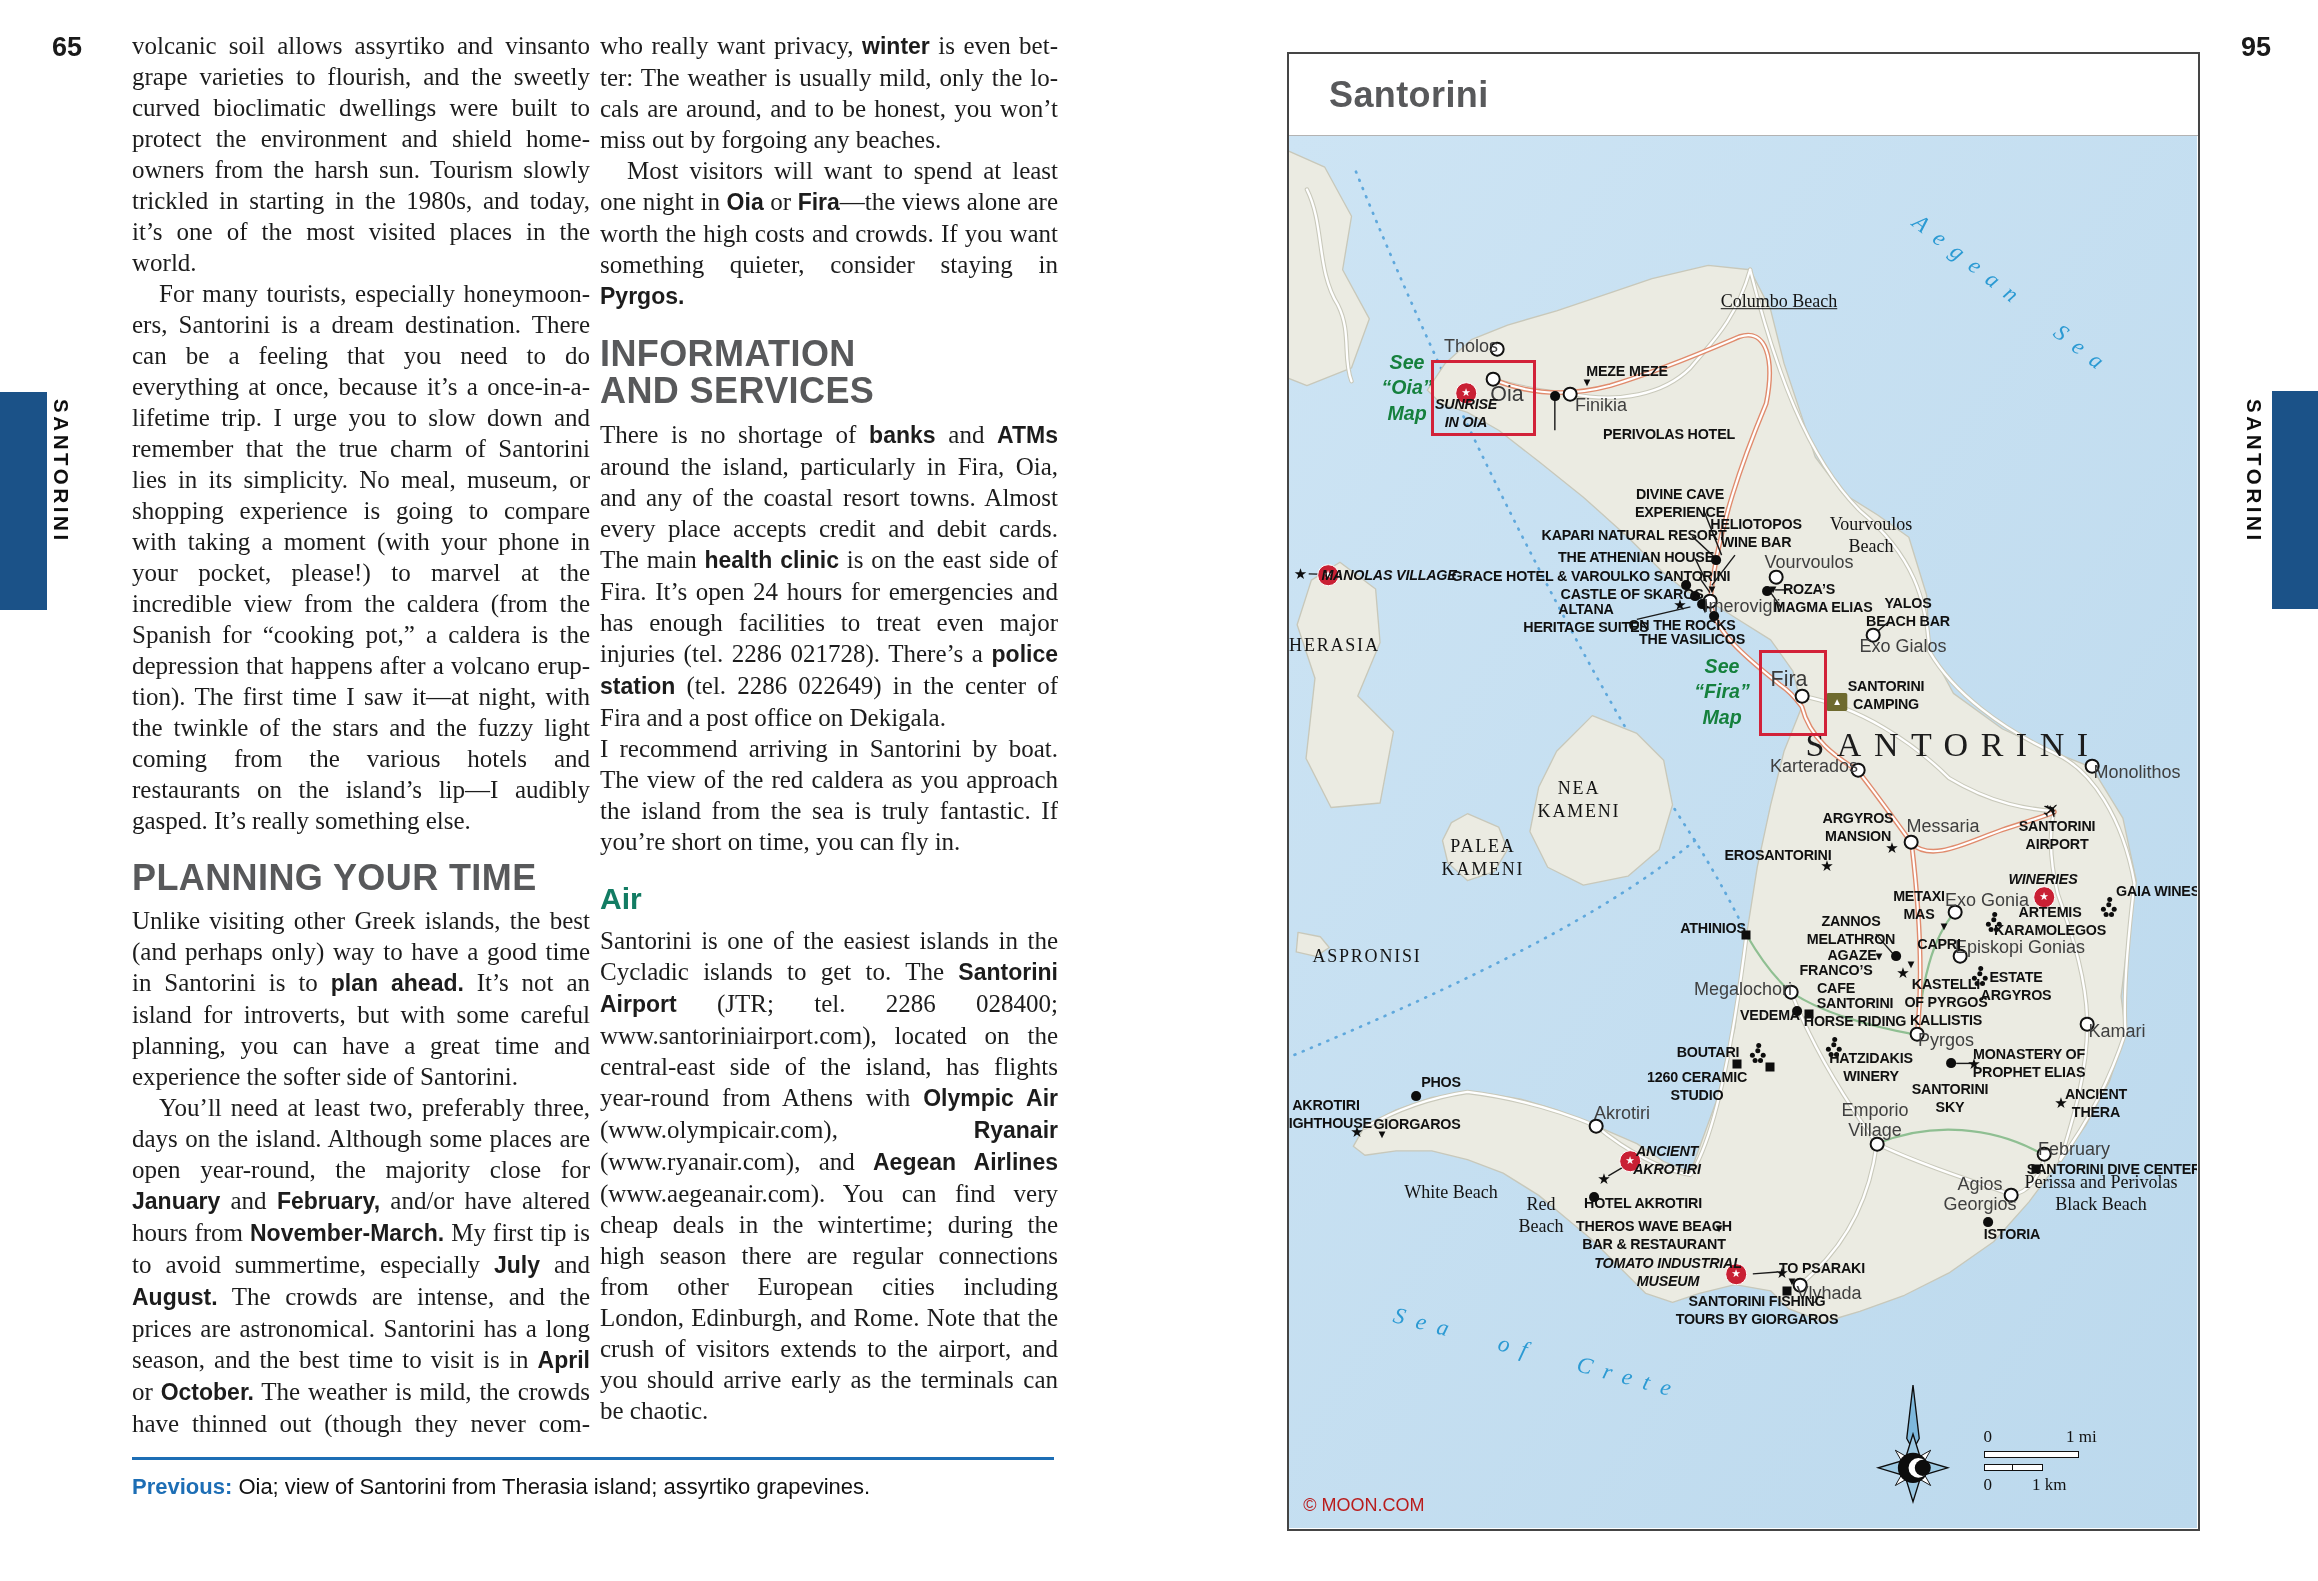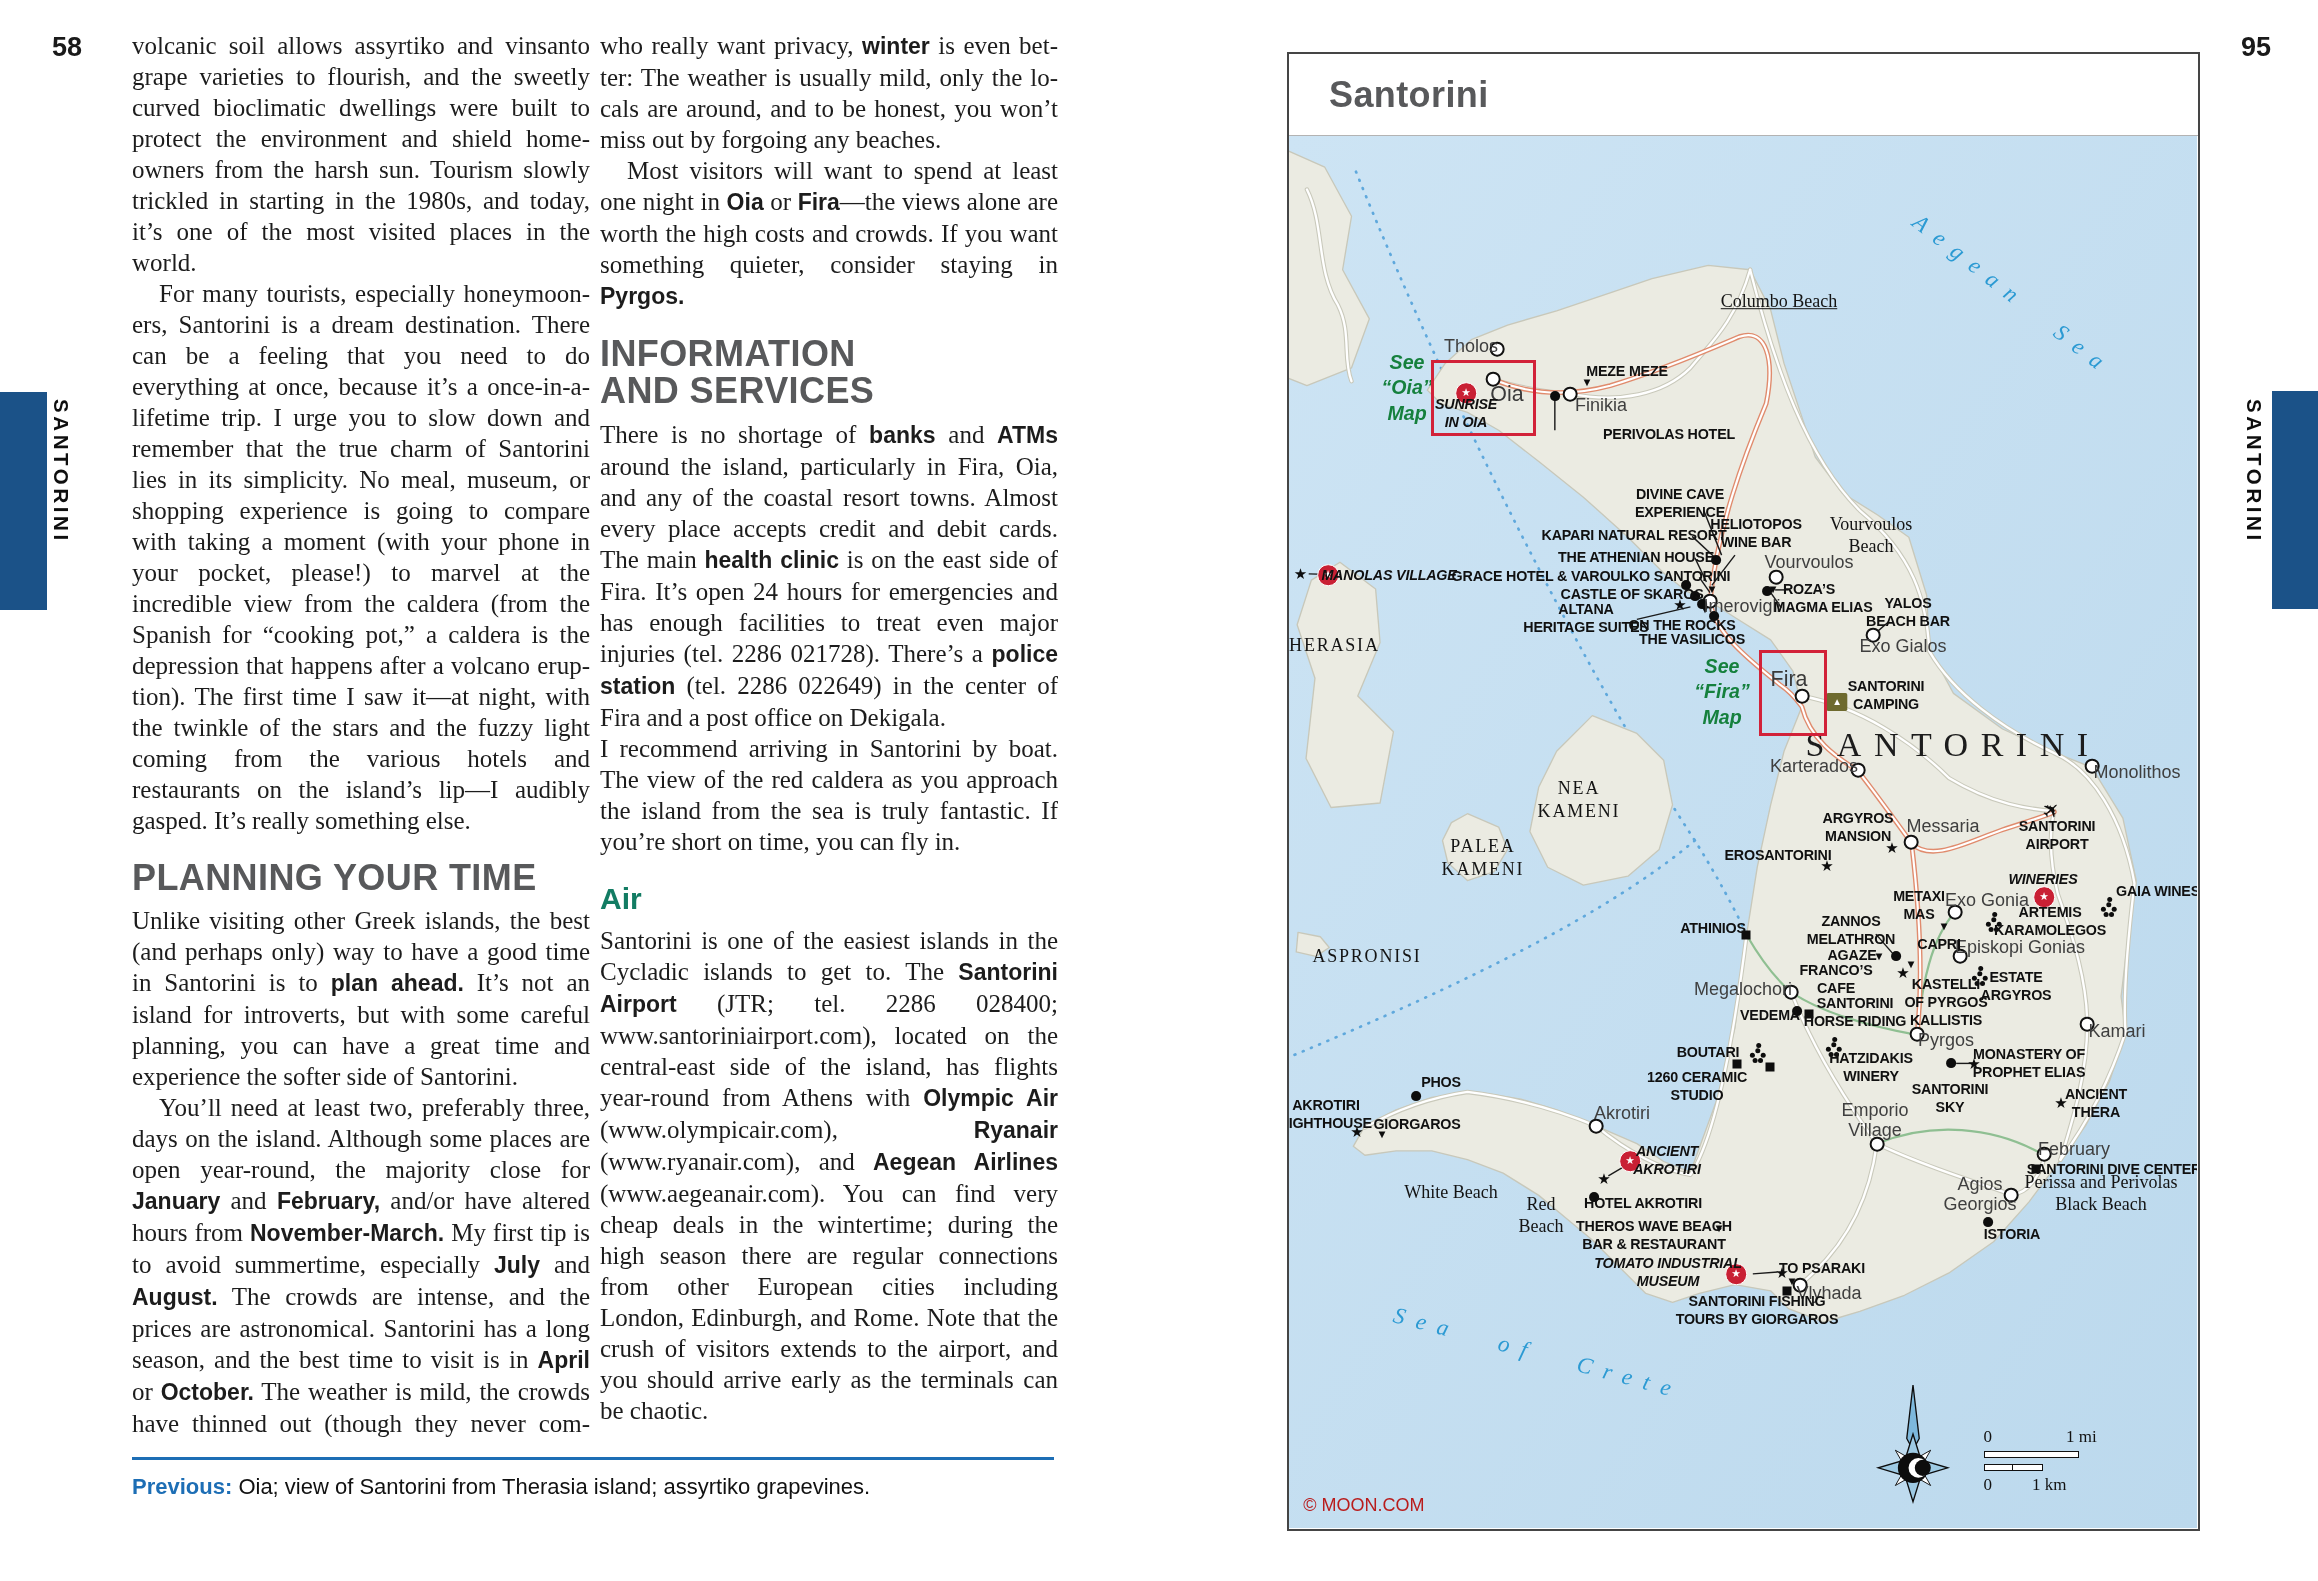--- a/index.html
+++ b/index.html
@@ -79,21 +79,21 @@
   #scalebar .sc-lbl{position:absolute;}
   .sc-bar{position:absolute;height:7.1px;background:#fff;border:1.3px solid #111;box-sizing:border-box;}
   .sc-tick{position:absolute;width:1.3px;height:7.1px;background:#111;}
 
   #compass{position:absolute;left:575px;top:1247px;z-index:7;}
   #map-copyright{position:absolute;left:14.3px;bottom:12.5px;font:18px "Liberation Sans",sans-serif;color:#b91c1c;z-index:7;}
 </style>
 </head>
 <body>
 
-<div class="page-num" id="pn-left">58</div>
+<div class="page-num" id="pn-left">65</div>
 <div class="edge-bar" id="bar-left"></div>
 <div class="edge-tab" id="tab-left">SANTORINI</div>
 
 <div class="col" id="col1">
     <p>volcanic soil allows assyrtiko and vinsanto grape varieties to flourish, and the sweetly curved bioclimatic dwellings were built to protect the environment and shield home­owners from the harsh sun. Tourism slowly trickled in starting in the 1980s, and today, it’s one of the most visited places in the world.</p>
     <p class="indent">For many tourists, especially honeymoon­ers, Santorini is a dream destination. There can be a feeling that you need to do everything at once, because it’s a once-in-a-lifetime trip. I urge you to slow down and remember that the true charm of Santorini lies in its simplicity. No meal, museum, or shopping experience is going to compare with taking a moment (with your phone in your pocket, please!) to marvel at the incredible view from the caldera (from the Spanish for “cooking pot,” a caldera is the depression that happens after a volcano erup­tion). The first time I saw it—at night, with the twinkle of the stars and the fuzzy light com­ing from the various hotels and restaurants on the island’s lip—I audibly gasped. It’s really something else.</p>
     <h2>PLANNING YOUR TIME</h2>
     <p>Unlike visiting other Greek islands, the best (and perhaps only) way to have a good time in Santorini is to <b>plan ahead.</b> It’s not an island for introverts, but with some careful planning, you can have a great time and experience the softer side of Santorini.</p>
     <p class="indent">You’ll need at least two, preferably three, days on the island. Although some places are open year-round, the majority close for <b>January</b> and <b>February,</b> and/or have altered hours from <b>November-March.</b> My first tip is to avoid summertime, especially <b>July</b> and <b>August.</b> The crowds are intense, and the prices are astronomical. Santorini has a long season, and the best time to visit is in <b>April</b> or <b>October.</b> The weather is mild, the crowds have thinned out (though they never com­pletely go away), and you can get great deals at even the most luxurious hotels. For those</p>
   </div>

